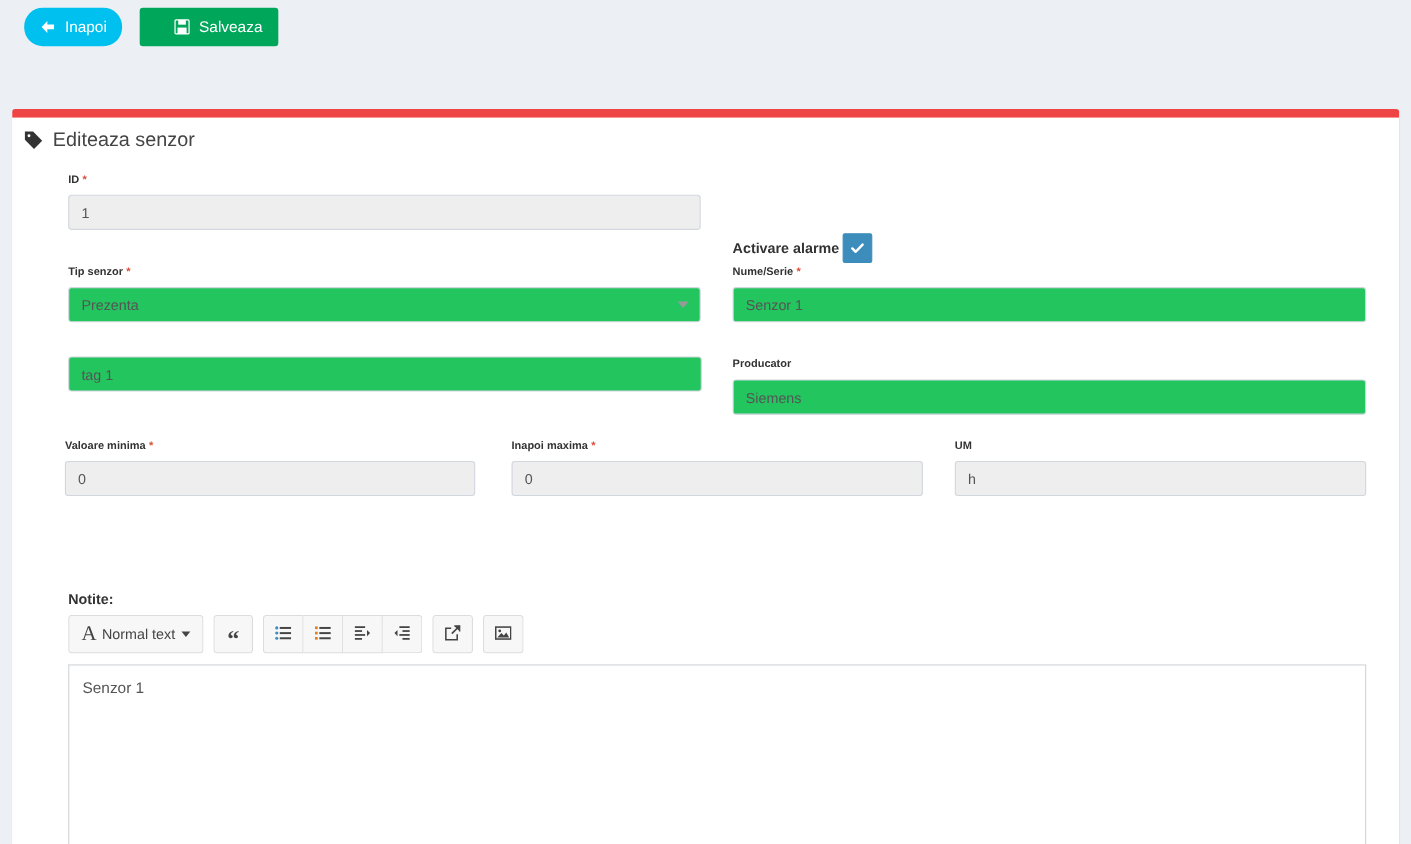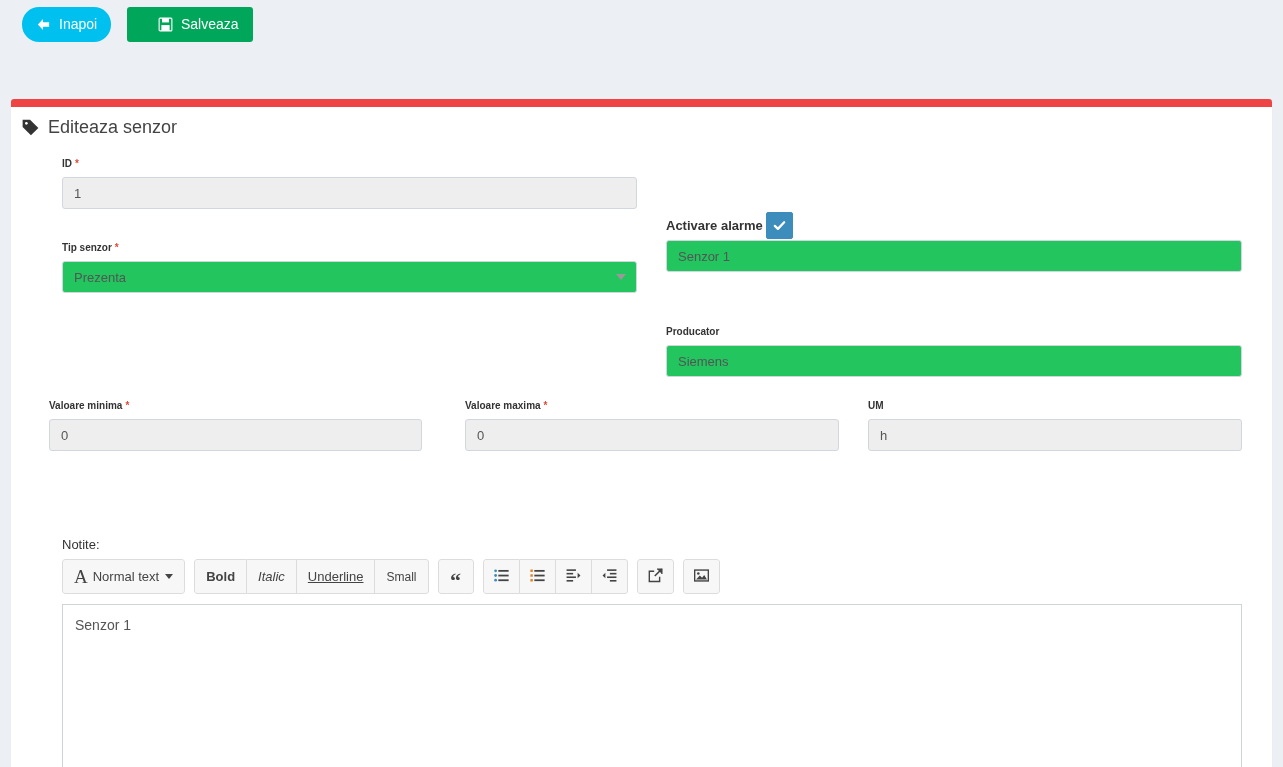--- a/index.html
+++ b/index.html
@@ -162,21 +162,21 @@
     justify-content: center;
     cursor: pointer;
   }
 
   
   .notes-label {
     position: absolute;
     left: 51px;
     top: 381px;
     font-size: 13px;
-    font-weight: normal;
+    font-weight: bold;
     color: #333;
   }
   .toolbar {
     position: absolute;
     left: 51px;
     top: 403px;
     display: flex;
     align-items: flex-start;
     gap: 9px;
   }
@@ -309,41 +309,45 @@
       <label class="field-label">
         <span>Tip senzor</span><span class="req">*</span>
       </label>
       <div class="sel-wrap">
         <input class="inp" type="text" readonly="" value="Prezenta" style="">
         <span class="caret"></span>
       </div>
     </div>
 
     <div class="fb" style="left:655px; top:84px; width:576px;">
+      <label class="field-label">
+        <span>Nume/Serie</span><span class="req">*</span>
+      </label>
       <input class="inp" type="text" value="Senzor 1" style="">
     </div>
 
     <div class="fb" style="left:51px; top:168px; width:576px;">
+      <input class="inp" type="text" value="tag 1" style="">
     </div>
 
     <div class="fb" style="left:655px; top:168px; width:576px;">
       <label class="field-label">Producator</label>
       <input class="inp" type="text" value="Siemens" style="">
     </div>
 
-    <div class="fb" style="left:38px; top:242px; width:373px;">
+    <div class="fb" style="left:48px; top:242px; width:373px;">
       <label class="field-label">
         <span>Valoare minima</span><span class="req">*</span>
       </label>
       <input class="inp disabled" type="text" disabled="" value="0" style="">
     </div>
 
     <div class="fb" style="left:454px; top:242px; width:374px;">
       <label class="field-label">
-        <span>Valoare maxima</span><span class="req">*</span>
+        <span>Inapoi maxima</span><span class="req">*</span>
       </label>
       <input class="inp disabled" type="text" disabled="" value="0" style="">
     </div>
 
     <div class="fb" style="left:857px; top:242px; width:374px;">
       <label class="field-label">UM</label>
       <input class="inp disabled" type="text" disabled="" value="h" style="">
     </div>
 
     <div class="notes-label">Notite:</div>
@@ -351,26 +355,20 @@
     <div class="toolbar">
 
       <div class="btn-group">
         <button class="tb-btn">
           <span class="big-a">A</span>
           <span>Normal text</span>
           <span class="style-caret"></span>
         </button>
       </div>
 
-      <div class="btn-group">
-        <button class="tb-btn tb-bold">Bold</button>
-        <button class="tb-btn tb-italic">Italic</button>
-        <button class="tb-btn tb-underline">Underline</button>
-        <button class="tb-btn tb-small">Small</button>
-      </div>
 
       <div class="btn-group">
         <button class="tb-btn icon-btn">
           <span class="quote-glyph">“</span>
         </button>
       </div>
 
       <div class="btn-group">
         <button class="tb-btn icon-btn">
           <span>

